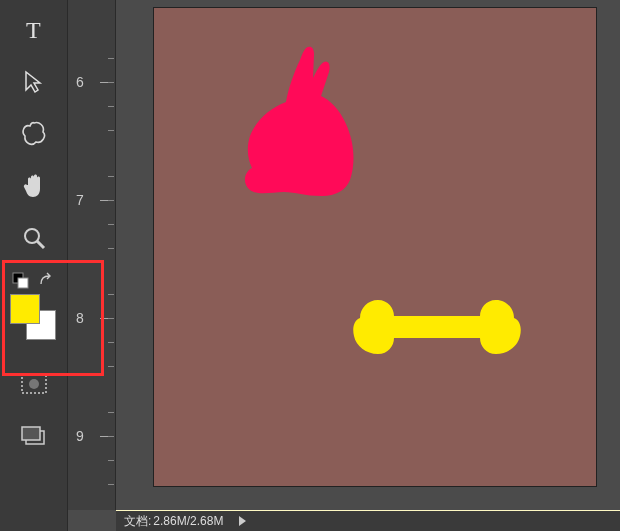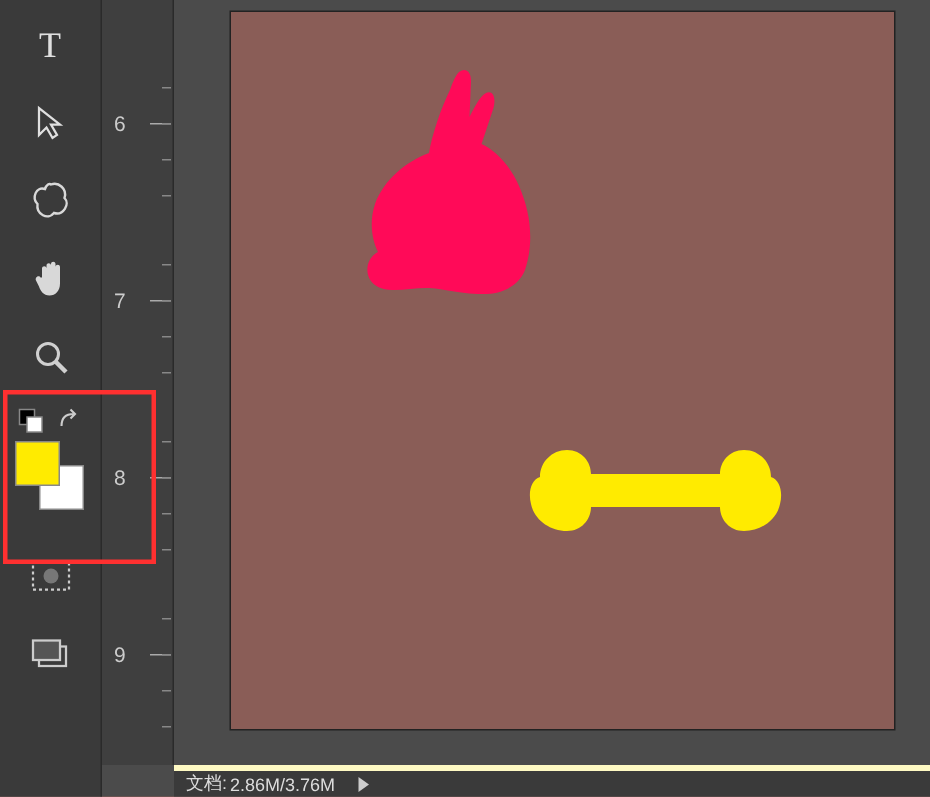--- a/index.html
+++ b/index.html
@@ -140,21 +140,21 @@
       width: 170px;
       height: 62px;
     }
     .status-bar {
       position: absolute;
       left: 116px;
       bottom: 0;
       right: 0;
       height: 21px;
       background: #3a3a3a;
-      border-top: 4px solid #fef9c3;
+      border-top: 1px solid #fef9c3;
       display: flex;
       align-items: center;
       padding-left: 8px;
       color: #ddd;
       font-size: 12px;
       text-align: right;
     }
     .status-label { margin-right: 2px; }
     .status-value { margin-right: 10px; }
     .play-icon {
@@ -266,15 +266,15 @@
     <div class="bone">
       <svg width="170" height="62" viewBox="0 0 170 62">
         <path d="M26 4 C36 4 42 12 42 20 L128 20 C128 12 134 4 144 4 C154 4 162 12 162 22 C168 24 170 32 168 40 C166 50 156 58 144 58 C134 58 128 50 128 42 L42 42 C42 50 36 58 26 58 C14 58 4 50 2 40 C0 32 2 24 8 22 C8 12 16 4 26 4 Z" fill="#ffeb00"></path>
       </svg>
     </div>
   </div>
 </div>
 
 <div class="status-bar">
   <span class="status-label">文档:</span>
-  <span class="status-value">2.86M/3.76M</span>
+  <span class="status-value">2.86M/2.68M</span>
   <span class="play-icon"></span>
 </div>
 
 </body></html>

